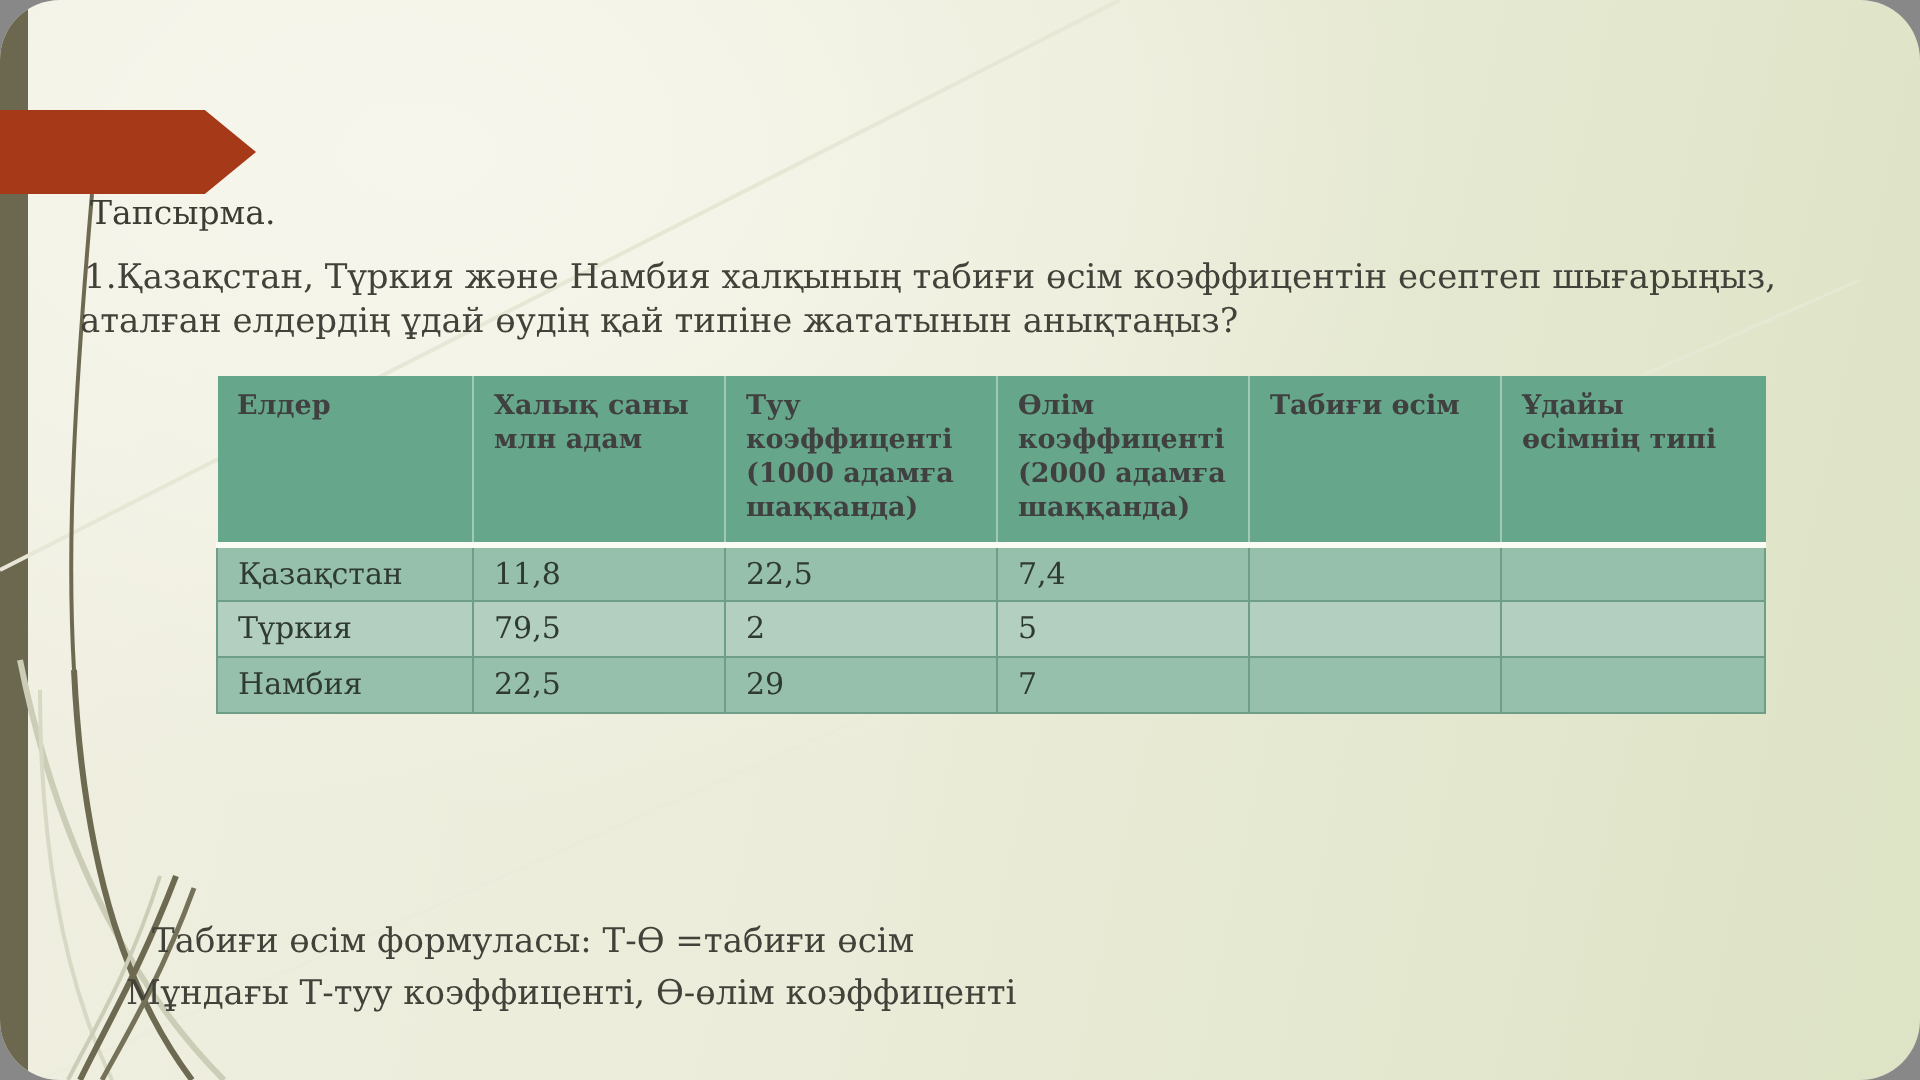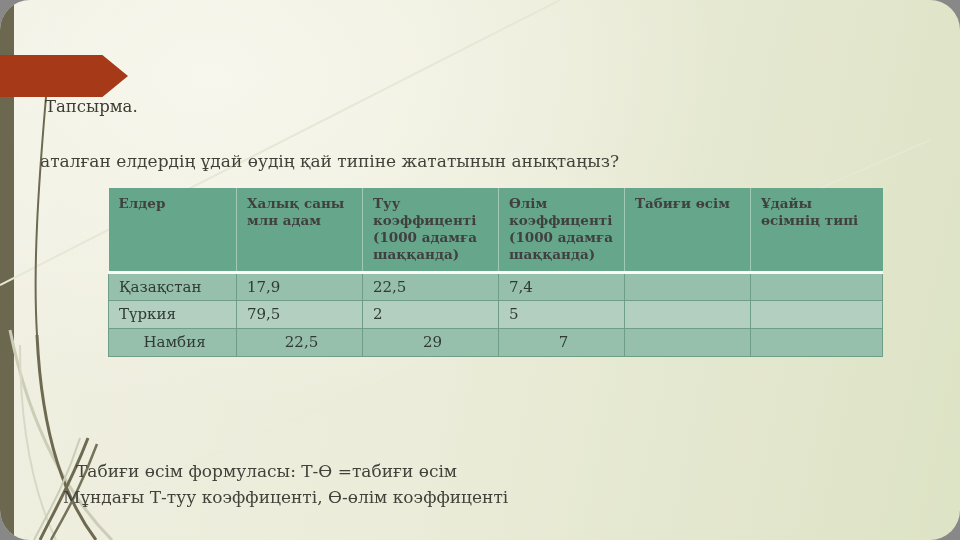--- a/index.html
+++ b/index.html
@@ -52,21 +52,21 @@
   .data-table td{
     font-size:15px;color:#2f3a33;
     height:28px;padding:0 6px 0 10px;
     vertical-align:middle;
     border-top:1px solid #6f9e86;
     border-right:1px solid #6f9e86;
     box-sizing:border-box;
   }
   .data-table td:first-child{border-left:1px solid #6f9e86;margin-top:32px;}
   .data-table tbody tr:first-child td{border-top:3px solid #fbfdf4;}
-  .data-table tbody tr:last-child td{border-bottom:1px solid #6f9e86;text-align:center;}
+  .data-table tbody tr:last-child td{border-bottom:1px solid #6f9e86;}
   .data-table tbody tr:nth-child(odd){background:#97c0ac;}
   .data-table tbody tr:nth-child(even){background:#b3cfbf;}
 </style>
 </head>
 <body>
 
 <div class="slide">
 
   <svg class="decor" width="960" height="540" viewBox="0 0 960 540">
     <line x1="0" y1="285" x2="560" y2="0" stroke="#e7e7d5" stroke-width="2"></line>
@@ -79,20 +79,21 @@
       <path d="M88,438 C70,485 52,515 40,540" stroke="#6e6a52" stroke-width="3"></path>
       <path d="M97,444 C80,490 63,518 51,540" stroke="#76725a" stroke-width="2.5"></path>
       <path d="M80,438 C64,488 46,516 34,540" stroke="#cbcdb6" stroke-width="2"></path>
     </g>
   </svg>
 
   <div class="side-band"></div>
   <div class="arrow"></div>
 
   <div class="title">Тапсырма.</div>
+  <div class="task l1">1.Қазақстан, Түркия және Намбия халқының табиғи өсім коэффицентін есептеп шығарыңыз,</div>
   <div class="task l2">аталған елдердің ұдай өудің қай типіне жататынын анықтаңыз?</div>
 
   <table class="data-table">
     <colgroup>
       <col style="width:128px">
         <col style="width:126px">
         <col style="width:136px">
       <col style="width:126px">
         <col style="width:126px">
         <col style="width:132px">
@@ -101,31 +102,31 @@
       <tr>
         <th>Елдер</th>
         <th>Халық саны
 млн адам</th>
         <th>Туу
 коэффиценті
 (1000 адамға
 шаққанда)</th>
         <th>Өлім
 коэффиценті
-(1000 адамға
+(2000 адамға
 шаққанда)</th>
         <th>Табиғи өсім</th>
         <th>Ұдайы
 өсімнің типі</th>
       </tr>
     </thead>
     <tbody>
       <tr>
         <td>Қазақстан</td>
-        <td>17,9</td>
+        <td>11,8</td>
         <td>22,5</td>
         <td>7,4</td>
         <td></td>
         <td></td>
       </tr>
       <tr>
         <td>Түркия</td>
         <td>79,5</td>
         <td>2</td>
         <td>5</td>

